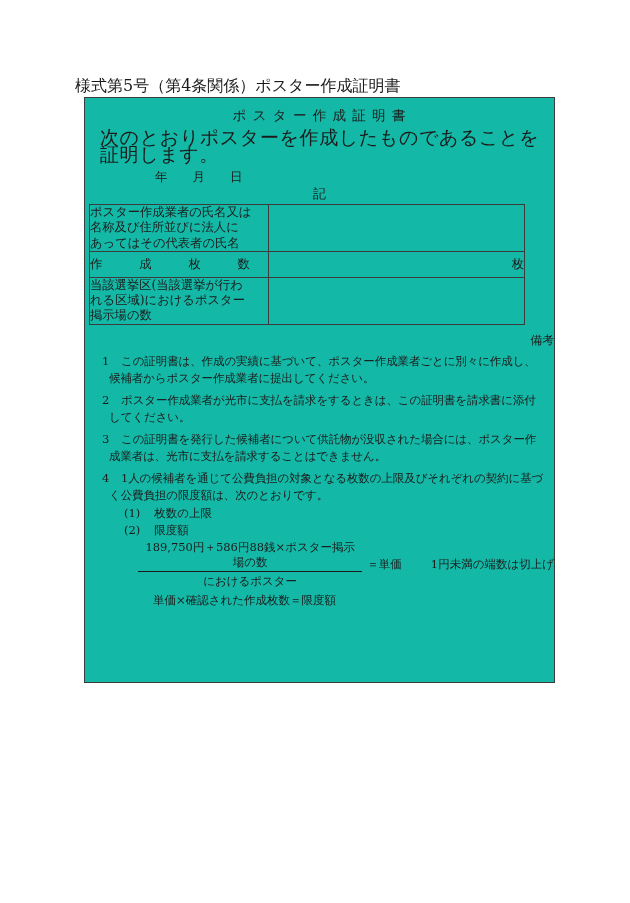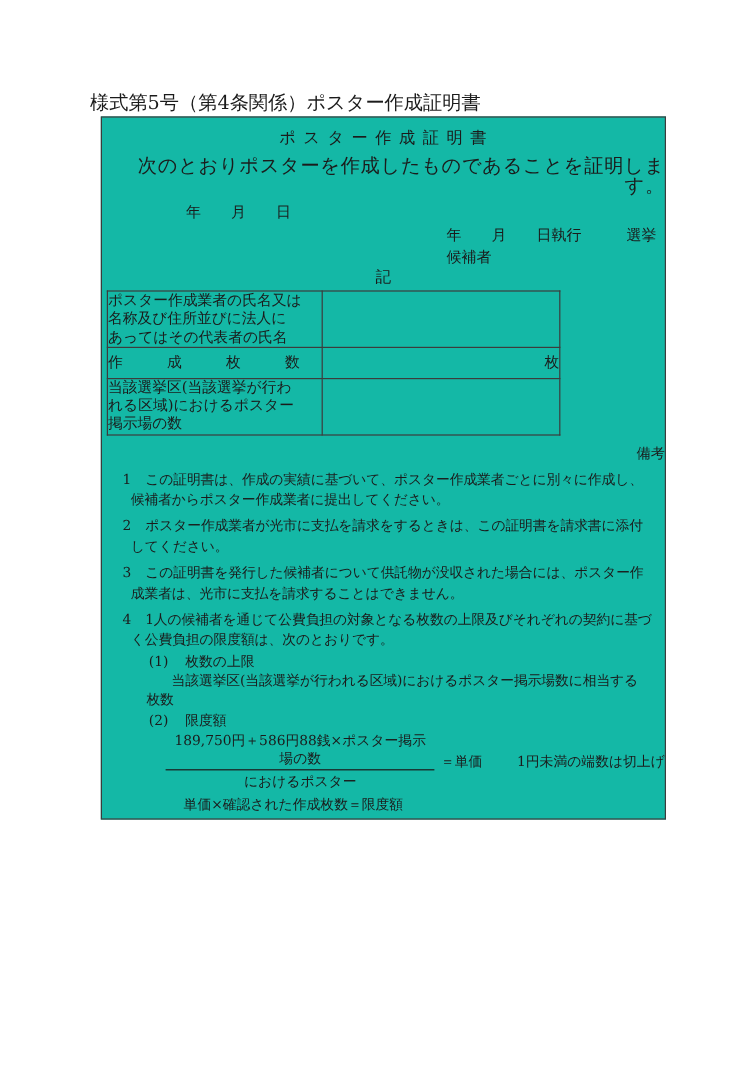--- a/index.html
+++ b/index.html
@@ -7,27 +7,27 @@
     width:630px;height:903px;background:#ffffff;
     font-family:"DejaVu Serif","Liberation Serif",serif;
     color:#1b1b1b;-webkit-font-smoothing:antialiased;
   }
   .doc-label{margin:78px 0 3px 75px;font-size:16px;line-height:16px;}
   .sheet{
     box-sizing:border-box;margin-left:84px;width:471px;height:586px;
     border:1px solid #3c3c3c;background:#14b8a6;overflow:hidden;
   }
   .title{margin-top:8px;text-align:center;font-size:13.5px;line-height:18px;letter-spacing:1px;}
-  .intro{margin:5px 0 0 15px;font-size:16px;letter-spacing:0.6px;line-height:17px;text-align:right;}
+  .intro{margin:5px 0 0 15px;font-size:19px;letter-spacing:0.6px;line-height:17px;}
   .date-line{margin:5px 0 0 70px;font-size:12.5px;line-height:17px;}
   .election-block{margin:2px 0 0 287px;font-size:12.5px;line-height:18px;}
   .ki{margin-top:0;text-align:center;font-size:13px;line-height:17px;}
   table.form-table{
     border-collapse:collapse;table-layout:fixed;
-    width:378px;margin:2px 0 0 4px;
+    width:436px;margin:2px 0 0 4px;
   }
   table.form-table td{border:1px solid #3c3c3c;padding:0;vertical-align:middle;}
   td.lbl{width:178px;padding:2px 6px;font-size:12.3px;line-height:15.3px;}
   td.val{text-align:right;padding-right:5px;font-size:12.3px;}
   tr.r-tall{height:46px;}
   tr.r-short{height:26px;font-family:Liberation Serif, serif;}
   .notes-title{margin:7px 0 0 5px;font-size:11.8px;line-height:16px;text-align:right;}
   .note{
     position:relative;margin:5px 0 0 0;padding-left:24px;text-indent:12px;
     font-size:11.5px;letter-spacing:-0.1px;line-height:17px;width:437px;
@@ -55,24 +55,20 @@
   <div class="doc-label">様式第5号（第4条関係）ポスター作成証明書</div>
 
   <div class="sheet">
 
     <div class="title">ポ ス タ ー 作 成 証 明 書</div>
 
     <div class="intro">次のとおりポスターを作成したものであることを証明します。</div>
 
     <div class="date-line">年　　月　　日</div>
 
-    <div class="election-block">
-      <div>年　　月　　日執行　　　選挙</div>
-      <div>候補者</div>
-    </div>
 
     <div class="ki">記</div>
 
     <table class="form-table">
       <tbody>
         <tr class="r-tall">
           <td class="lbl">
             <div>ポスター作成業者の氏名又は</div>
             <div>名称及び住所並びに法人に</div>
             <div>あってはその代表者の氏名</div>
@@ -111,21 +107,20 @@
       <span>この証明書を発行した候補者について供託物が没収された場合には、ポスター作成業者は、光市に支払を請求することはできません。</span>
     </p>
     <p class="note">
       <span class="num">4</span>
       <span>1人の候補者を通じて公費負担の対象となる枚数の上限及びそれぞれの契約に基づく公費負担の限度額は、次のとおりです。</span>
     </p>
 
     <div class="sub-item">
       <span>(1)</span><span class="sub-title">枚数の上限</span>
     </div>
-    <p class="sub-body">当該選挙区(当該選挙が行われる区域)におけるポスター掲示場数に相当する枚数</p>
 
     <div class="sub-item">
       <span>(2)</span><span class="sub-title">限度額</span>
     </div>
 
     <div class="formula-line1">
       <div class="fraction">
         <div class="frac-num">189,750円＋586円88銭×ポスター掲示場の数</div>
         <div class="frac-den">におけるポスター</div>
       </div>

